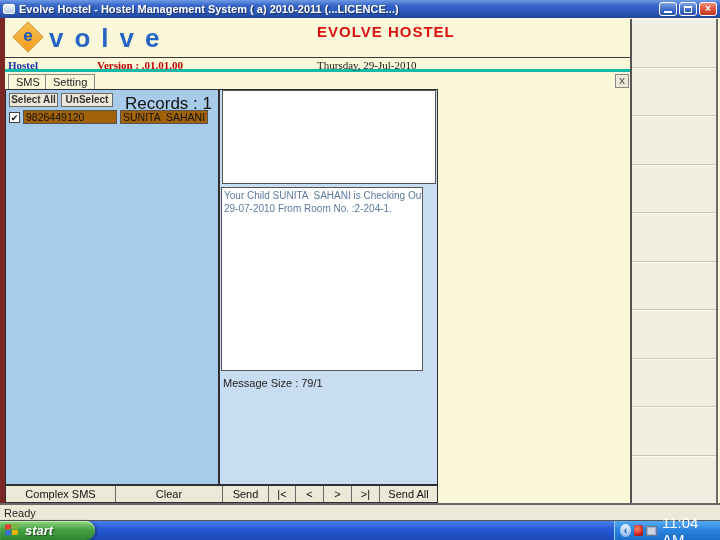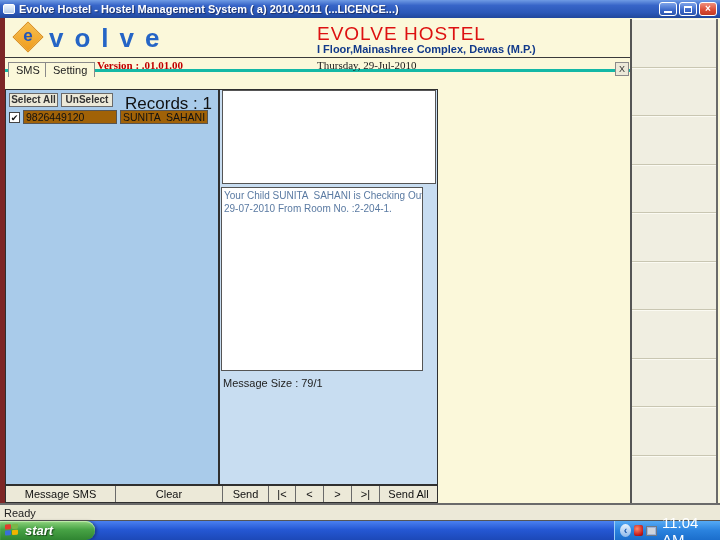--- a/index.html
+++ b/index.html
@@ -31,32 +31,32 @@
   .header-row { position:absolute; left:5px; top:0; width:625px; height:40px;
     border-bottom:1px solid #3a3a3a; }
   .logo { position:absolute; left:6px; top:4px; width:190px; height:32px; }
   .logo-diamond { position:absolute; left:6px; top:4px; width:22px; height:22px;
     background:linear-gradient(135deg,#f7bf4e,#ef9c1e); transform:rotate(45deg);
     border:1px solid #d8860f; }
   .logo-e { position:absolute; left:6px; top:3px; width:22px; height:22px;
     color:#1f55b8; font-size:17px; font-weight:bold; text-align:center; line-height:22px; }
   .logo-word { position:absolute; left:38px; top:1px; color:#2565c6; font-size:26px;
     font-weight:bold; letter-spacing:11px; }
-  .hostel-name { position:absolute; left:312px; top:5px; color:#dd1111; font-size:19px;
-    font-weight:normal; letter-spacing:1px; }
+  .hostel-name { position:absolute; left:312px; top:5px; color:#dd1111; font-size:15px;
+    font-weight:bold; letter-spacing:1px; }
   .hostel-addr { position:absolute; left:312px; top:25px; color:#123a8a; font-size:11px;
     font-weight:bold; }
 
   .info-row { position:absolute; left:5px; top:41px; width:625px; height:13px;
     border-bottom:3px solid #14b8a6; font-size:11px;font-family:Liberation Serif, serif; }
   .info-module { position:absolute; left:3px; top:0; color:#1336a8; font-weight:bold; }
   .info-version { position:absolute; left:92px; top:0; color:#c00000; font-weight:bold; }
   .info-date { position:absolute; left:312px; top:0; color:#1a1a1a; }
 
-  .tab-row { position:absolute; left:5px; top:43px; width:625px; height:16px;border-radius:8px; }
+  .tab-row { position:absolute; left:5px; top:55px; width:625px; height:16px;border-radius:8px; }
   .tab { position:absolute; top:1px; height:15px; border:1px solid #8a8a8a; border-bottom:none;
     background:#fbf8da; font-size:11px; color:#222; padding:1px 7px 0; cursor:default; }
   .tab.sms { left:3px; }
   .tab.setting { left:40px; }
   .tab-close { position:absolute; right:1px; top:1px; width:14px; height:14px;
     background:#ece9d8; border:1px solid #8a8a8a; font-size:9px; color:#333; text-align:center;
     line-height:12px; cursor:default; }
 
   
   .content { position:absolute; left:5px; top:71px; width:625px; height:414px;padding-left:39px; }
@@ -153,21 +153,20 @@
   <div class="app-body">
     <div class="left-edge"></div>
 
     <div class="header-row">
       <div class="logo">
         <div class="logo-diamond"></div>
         <div class="logo-e">e</div>
         <div class="logo-word">volve</div>
       </div>
       <div class="hostel-name">EVOLVE HOSTEL</div>
-      <div class="hostel-addr">I Floor,Mainashree Complex, Dewas (M.P.)</div>
     </div>
 
     <div class="info-row">
       <span class="info-module">Hostel</span>
       <span class="info-version">Version : .01.01.00</span>
       <span class="info-date">Thursday, 29-Jul-2010</span>
     </div>
 
     <div class="tab-row">
       <div class="tab sms">SMS</div>
@@ -189,21 +188,21 @@
       </div>
 
       <div class="mid-panel">
         <div class="top-box"></div>
         <div class="msg-box">Your Child SUNITA  SAHANI is Checking Out On
 29-07-2010 From Room No. :2-204-1.</div>
         <div class="msg-size">Message Size : 79/1</div>
       </div>
 
       <div class="action-bar">
-        <div class="action-btn ab-0">Message SMS</div>
+        <div class="action-btn ab-0">Complex SMS</div>
         <div class="action-btn ab-1">Clear</div>
         <div class="action-btn ab-2">Send</div>
         <div class="action-btn ab-3">|&lt;</div>
         <div class="action-btn ab-4">&lt;</div>
         <div class="action-btn ab-5">&gt;</div>
         <div class="action-btn ab-6">&gt;|</div>
         <div class="action-btn ab-7">Send All</div>
       </div>
     </div>
 

